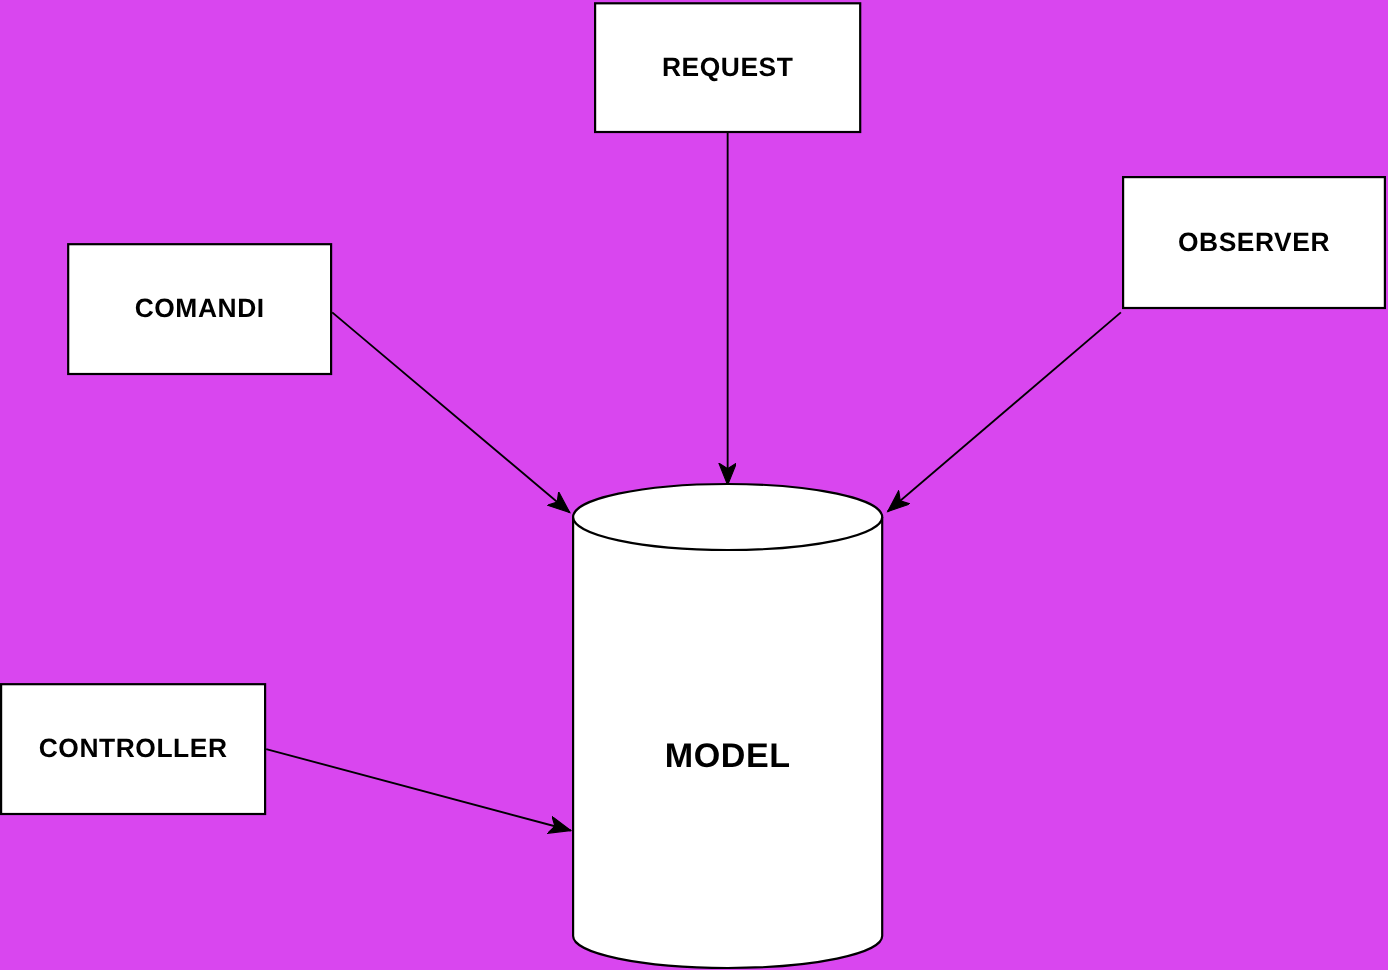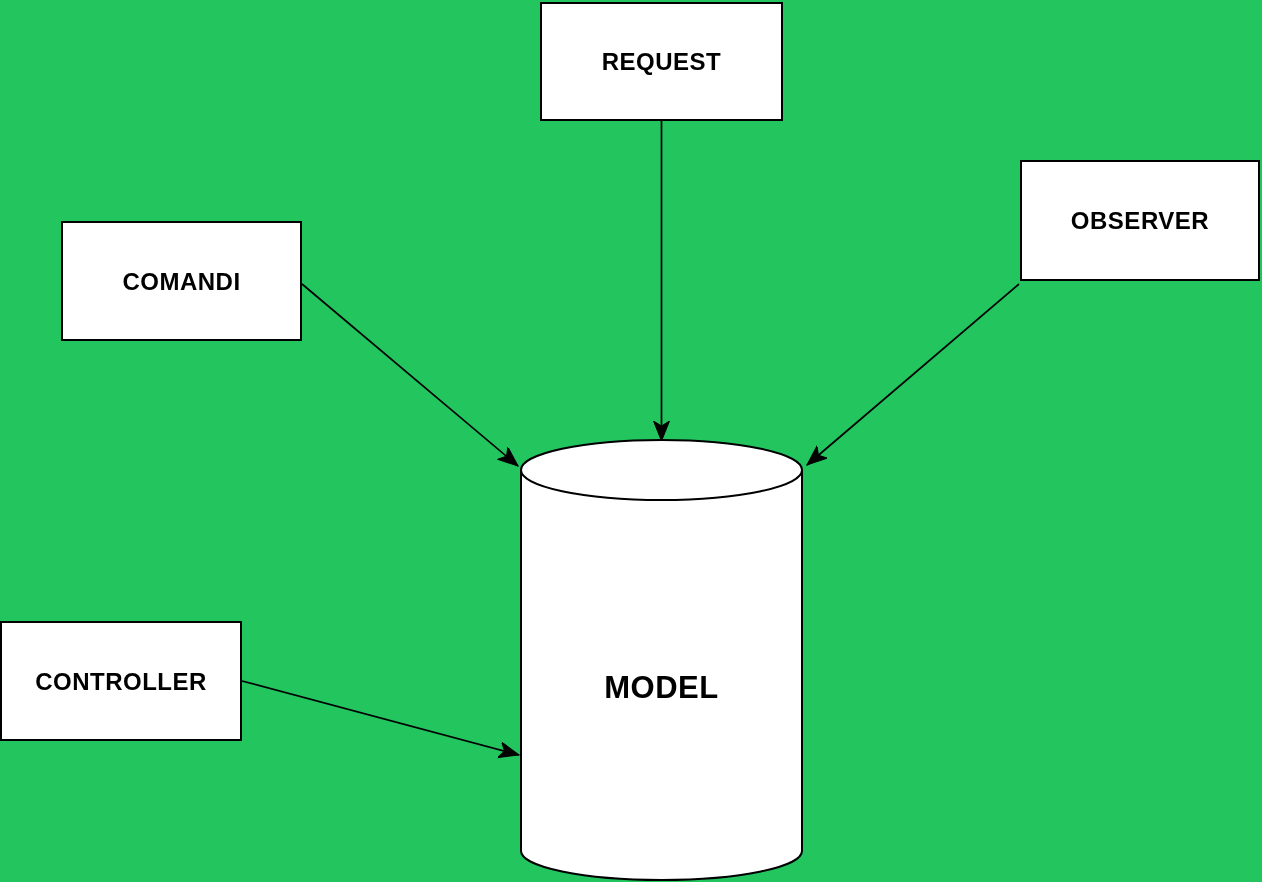--- a/index.html
+++ b/index.html
@@ -4,21 +4,21 @@
 <style>
   html, body {
     margin: 0;
     padding: 0;
     background: #ffffff;
   }
   .canvas {
     position: relative;
     width: 1262px;
     height: 882px;
-    background: #22c55e;
+    background: #d946ef;
     overflow: hidden;
     font-family: "Liberation Sans", sans-serif;
   }
   svg { display: block; }
   .box {
     fill: #ffffff;
     stroke: #000000;
     stroke-width: 2;
   }
   .cyl {

